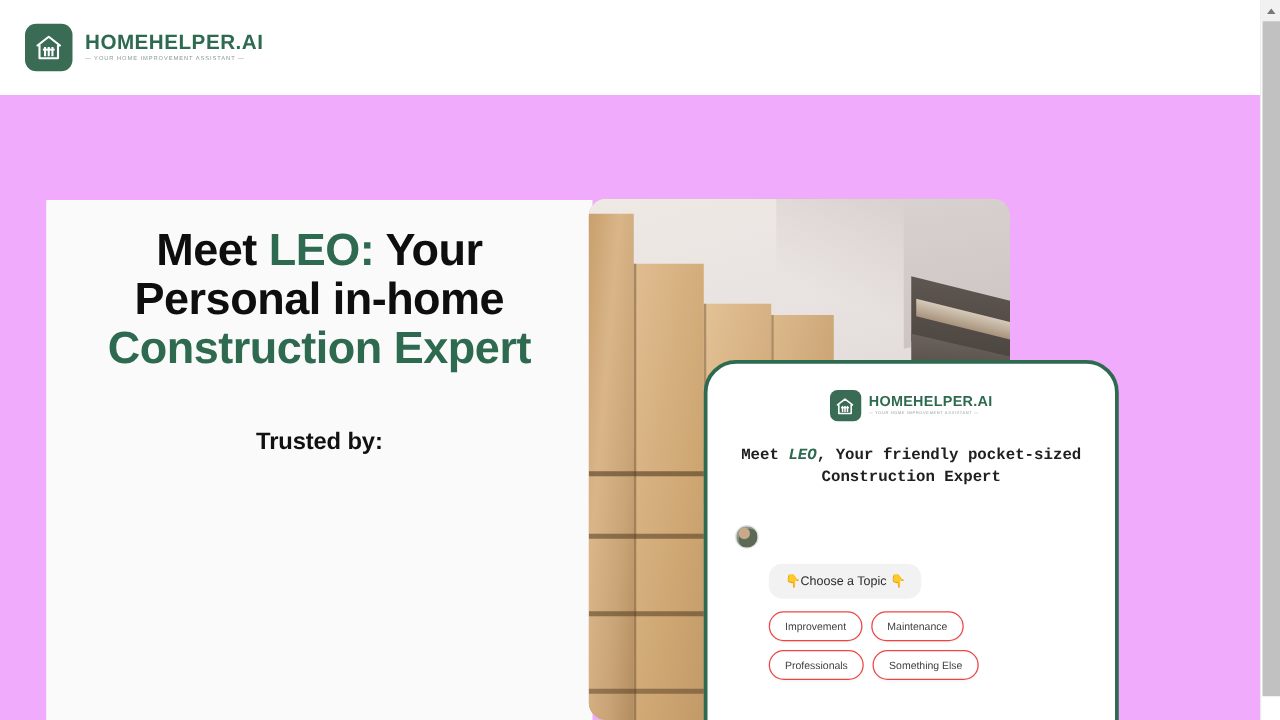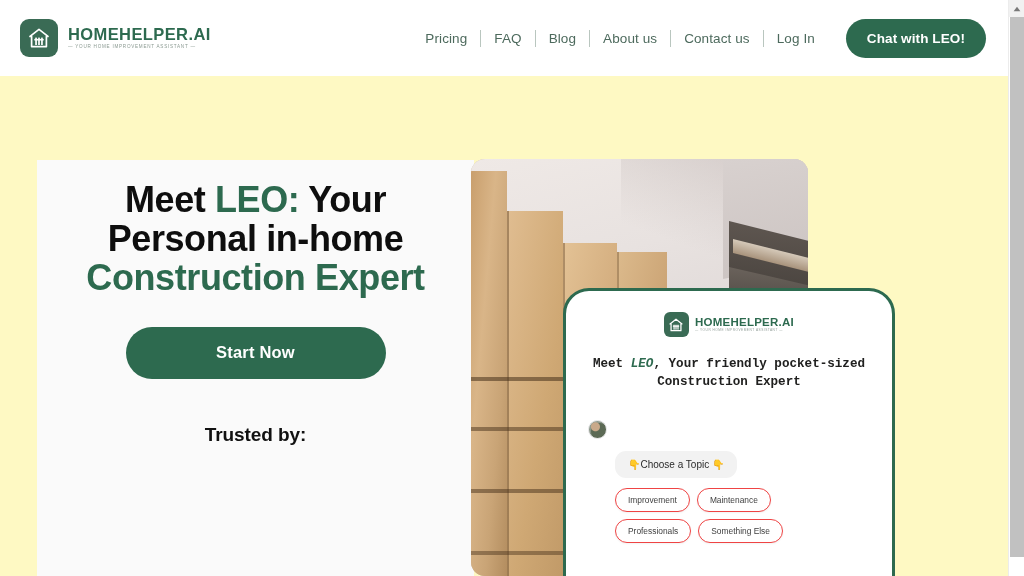--- a/index.html
+++ b/index.html
@@ -15,21 +15,21 @@
     background: #ffffff;
     position: relative;
   }
 
   
   .viewport {
     position: absolute;
     left: 0; top: 0;
     width: 1008px;
     height: 576px;
-    background: #fef9c3;
+    background: #f0abfc;
     overflow: hidden;
   }
 
   
   .header {
     position: absolute;
     left: 0; top: 0;
     width: 1008px;
     height: 76px;
     display: flex;
@@ -488,43 +488,28 @@
           <rect x="11.15" y="11.6" width="1.7" height="7.4" fill="#ffffff"></rect>
           <rect x="7.3" y="12.9" width="9.4" height="1.6" fill="#ffffff"></rect>
         </svg>
       </div>
       <div class="brand-text">
         <div class="brand-name">HOMEHELPER.AI</div>
         <div class="brand-tag">— YOUR HOME IMPROVEMENT ASSISTANT —</div>
       </div>
     </div>
 
-    <nav class="nav">
-      <a class="nav-link" href="#">Pricing</a>
-      <div class="nav-sep"></div>
-      <a class="nav-link" href="#">FAQ</a>
-      <div class="nav-sep"></div>
-      <a class="nav-link" href="#">Blog</a>
-      <div class="nav-sep"></div>
-      <a class="nav-link" href="#">About us</a>
-      <div class="nav-sep"></div>
-      <a class="nav-link" href="#">Contact us</a>
-      <div class="nav-sep"></div>
-      <a class="nav-link" href="#">Log In</a>
-      <button class="cta-button">Chat with LEO!</button>
-    </nav>
 
   </div>
 
   <div class="hero-panel">
     <div class="hero-inner">
       <h1 class="headline"><span>Meet </span><span class="accent">LEO:</span><span> Your Personal in-home</span> <span class="accent-line">Construction Expert</span></h1>
 
 
-      <button class="start-button">Start Now</button>
 
       <div class="trusted">Trusted by:</div>
     </div>
   </div>
 
   <div class="photo-card">
     <div class="kp kp-ceiling"></div>
     <div class="kp kp-ceiling-shadow"></div>
     <div class="kp kp-wall-right"></div>
     <div class="kp kp-rightpanel"></div>

